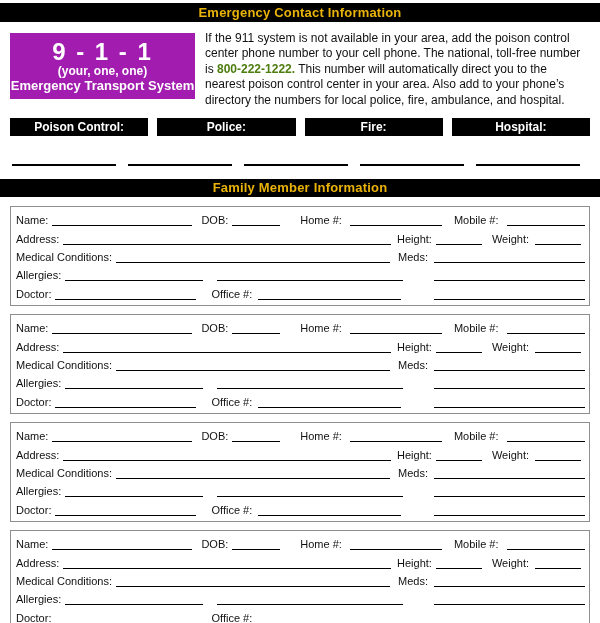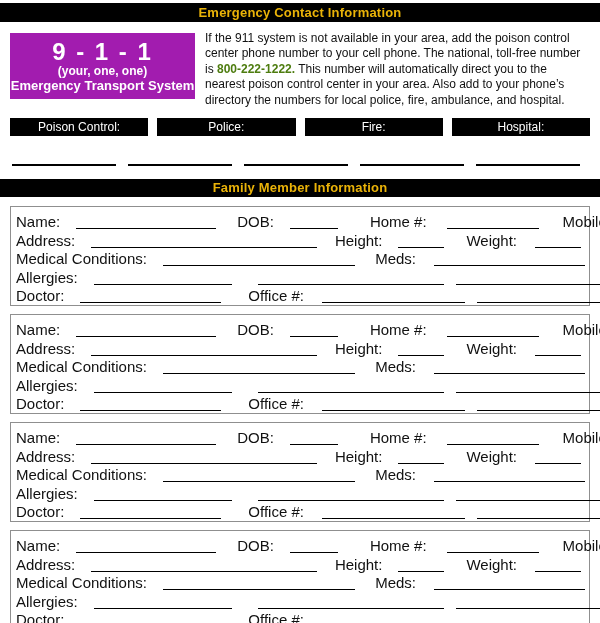--- a/index.html
+++ b/index.html
@@ -14,32 +14,32 @@
   .emergency-section { display:flex; margin:11px 10px 0 10px; }
   .redbox { width:185px; height:66px; background:#a21caf; color:#fff;
             text-align:center; padding-top:6px; flex:none; }
   .redbox .num { font-size:24px; font-weight:bold; line-height:25px; letter-spacing:2px; }
   .redbox .phonetic { font-size:12px; font-weight:bold; line-height:14px; }
   .redbox .caption { font-size:13px; font-weight:bold; line-height:15px; }
   .poison-text { flex:1; margin:-2px 2px 0 10px; font-size:12px; line-height:15.4px; }
   .phone { color:#4d7c0f; font-weight:bold; }
 
   .contact-labels { display:flex; gap:9px; margin:10px 10px 0 10px; }
-  .contact-label { flex:1; background:#000; color:#fff; font-weight:normal;
+  .contact-label { flex:1; background:#000; color:#fff; font-weight:bold;
                    font-size:12px; height:18px; line-height:18px; text-align:center; }
   .contact-lines { display:flex; margin:28px 10px 0 10px; }
   .contact-line-col { flex:1; }
   .contact-line { width:104px; margin-left:2px; height:0; border-bottom:2px solid #000; }
 
   .member-blocks { margin:0 10px; }
   .member-block { height:100px; border:1.5px solid #8f8f8f; margin-top:8px;
                   padding:4px 4px 0 5px; }
   .member-block:first-child { margin-top:9px; }
 
-  .frow { display:flex; align-items:flex-end; height:18.4px; font-size:15px;gap:12px; }
+  .frow { display:flex; align-items:center; height:18.4px; font-size:11px; }
   .lbl { white-space:nowrap; line-height:14px; flex:none; }
   .ln { border-bottom:1px solid #000; height:12px; margin-left:4px; flex:none; }
   .flex1 { flex:1 1 auto; }
   .w140{width:140px}.w48{width:48px}.w92{width:92px}.w46{width:46px}
   .w151{width:151px}.w138{width:138px}.w186{width:186px}.w141{width:141px}.w143{width:143px}
   .ml6{margin-left:6px}.ml8{margin-left:8px}.ml9{margin-left:9px}.ml10{margin-left:10px}
   .ml12{margin-left:12px}.ml14{margin-left:14px}.ml15{margin-left:15px}.ml20{margin-left:20px}
   .mlauto{margin-left:auto}.mr4{margin-right:4px}
 </style>
 </head>

